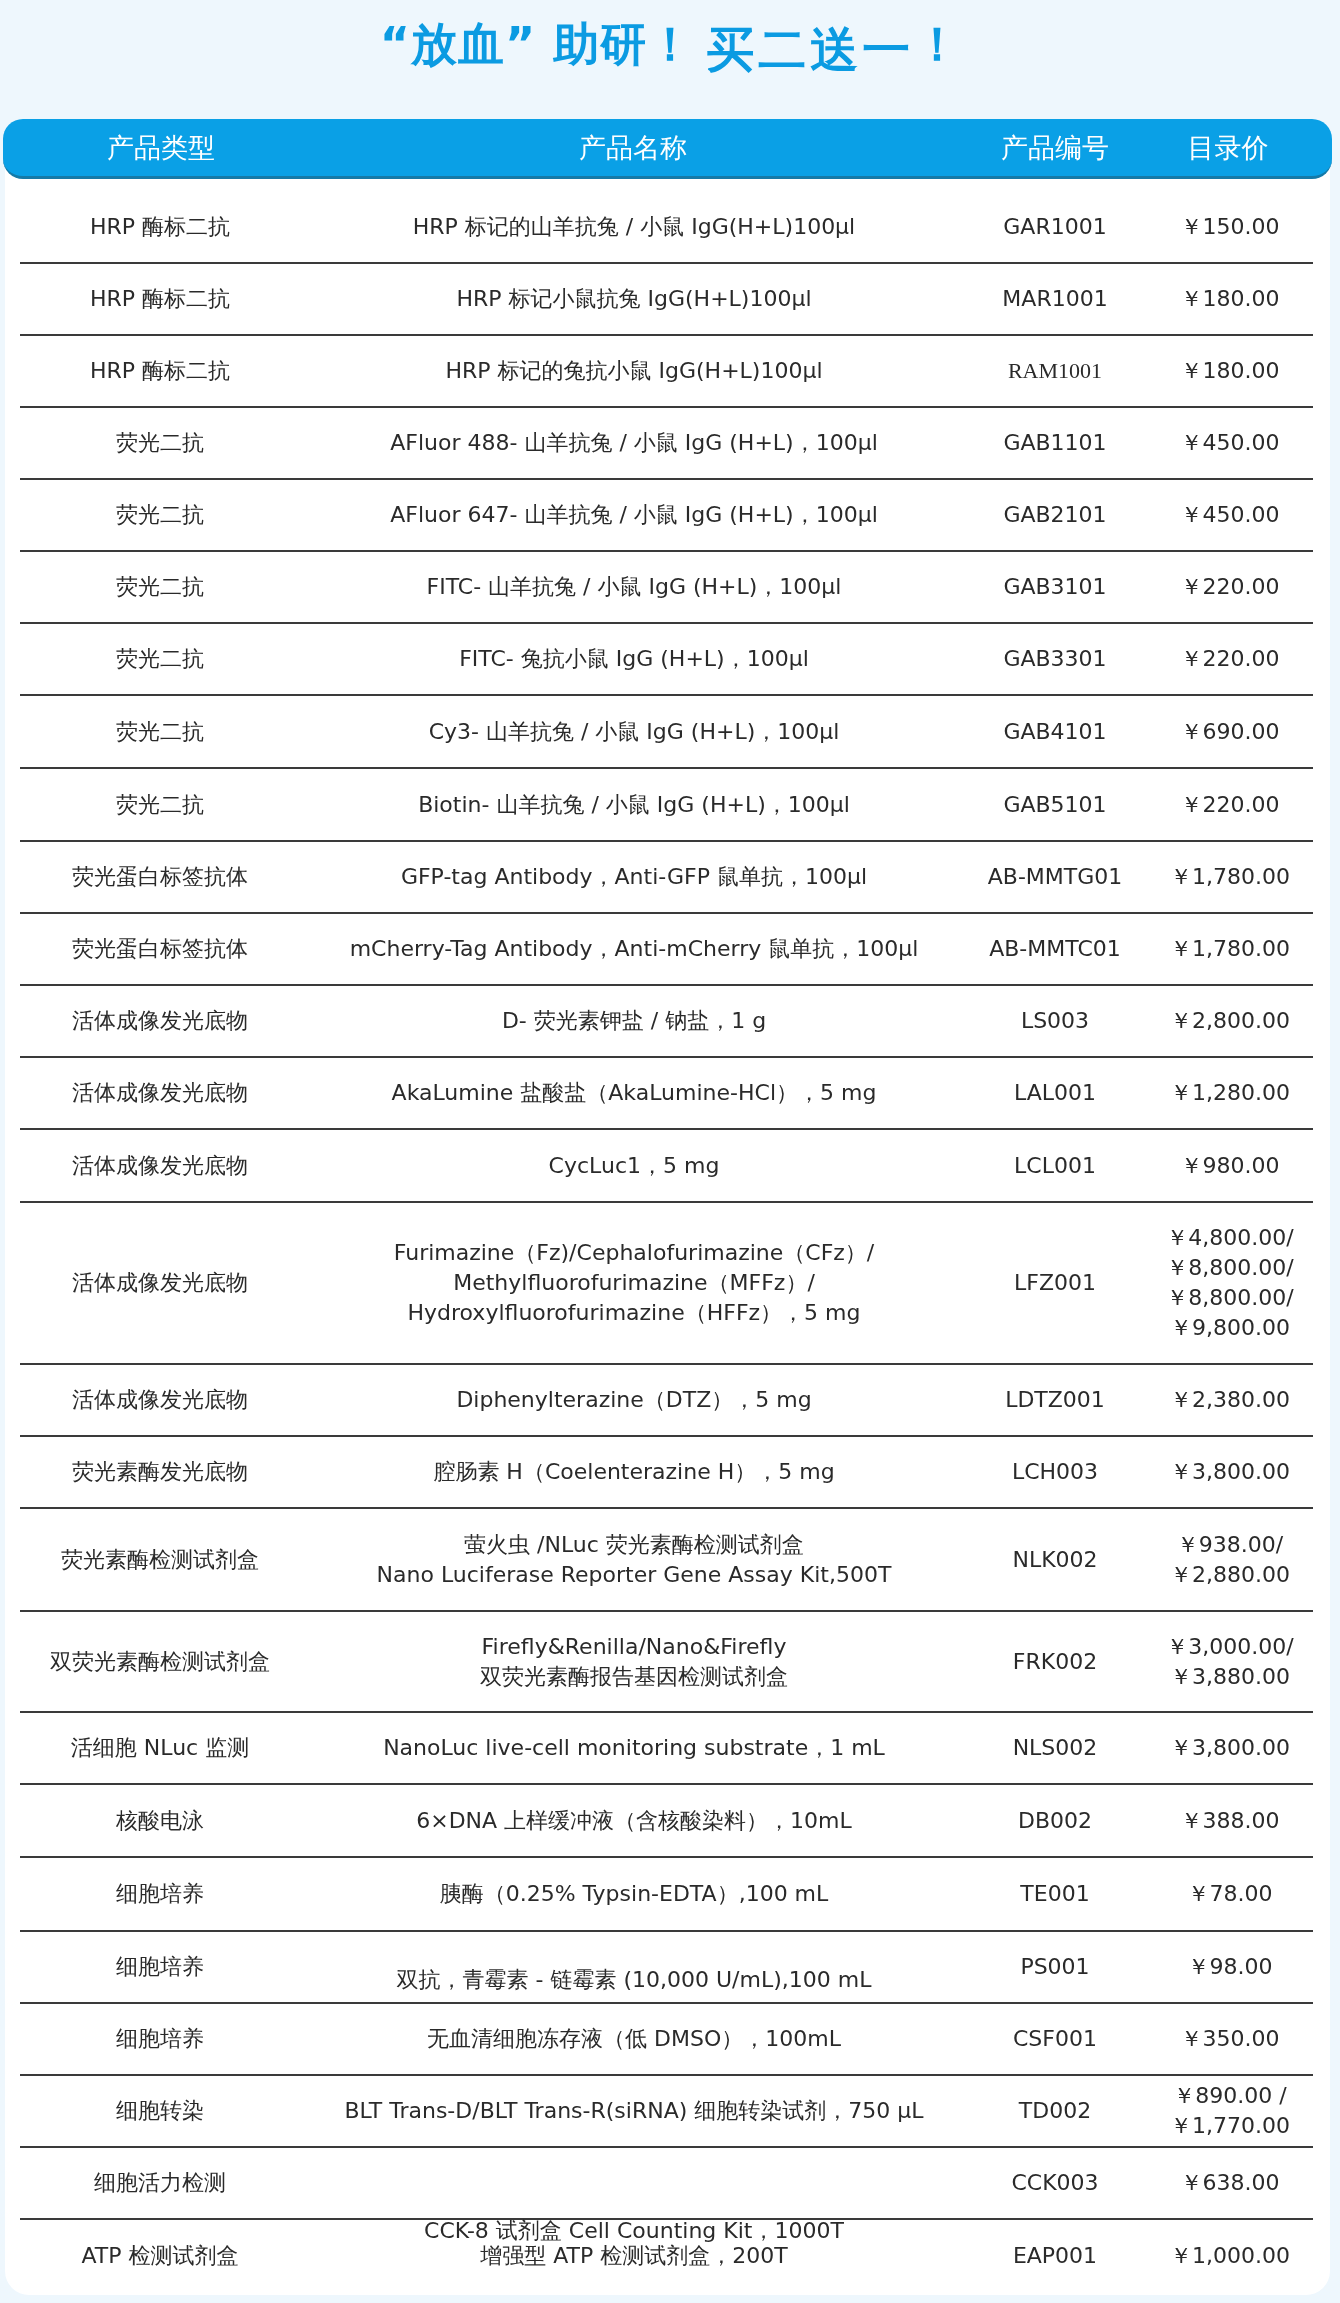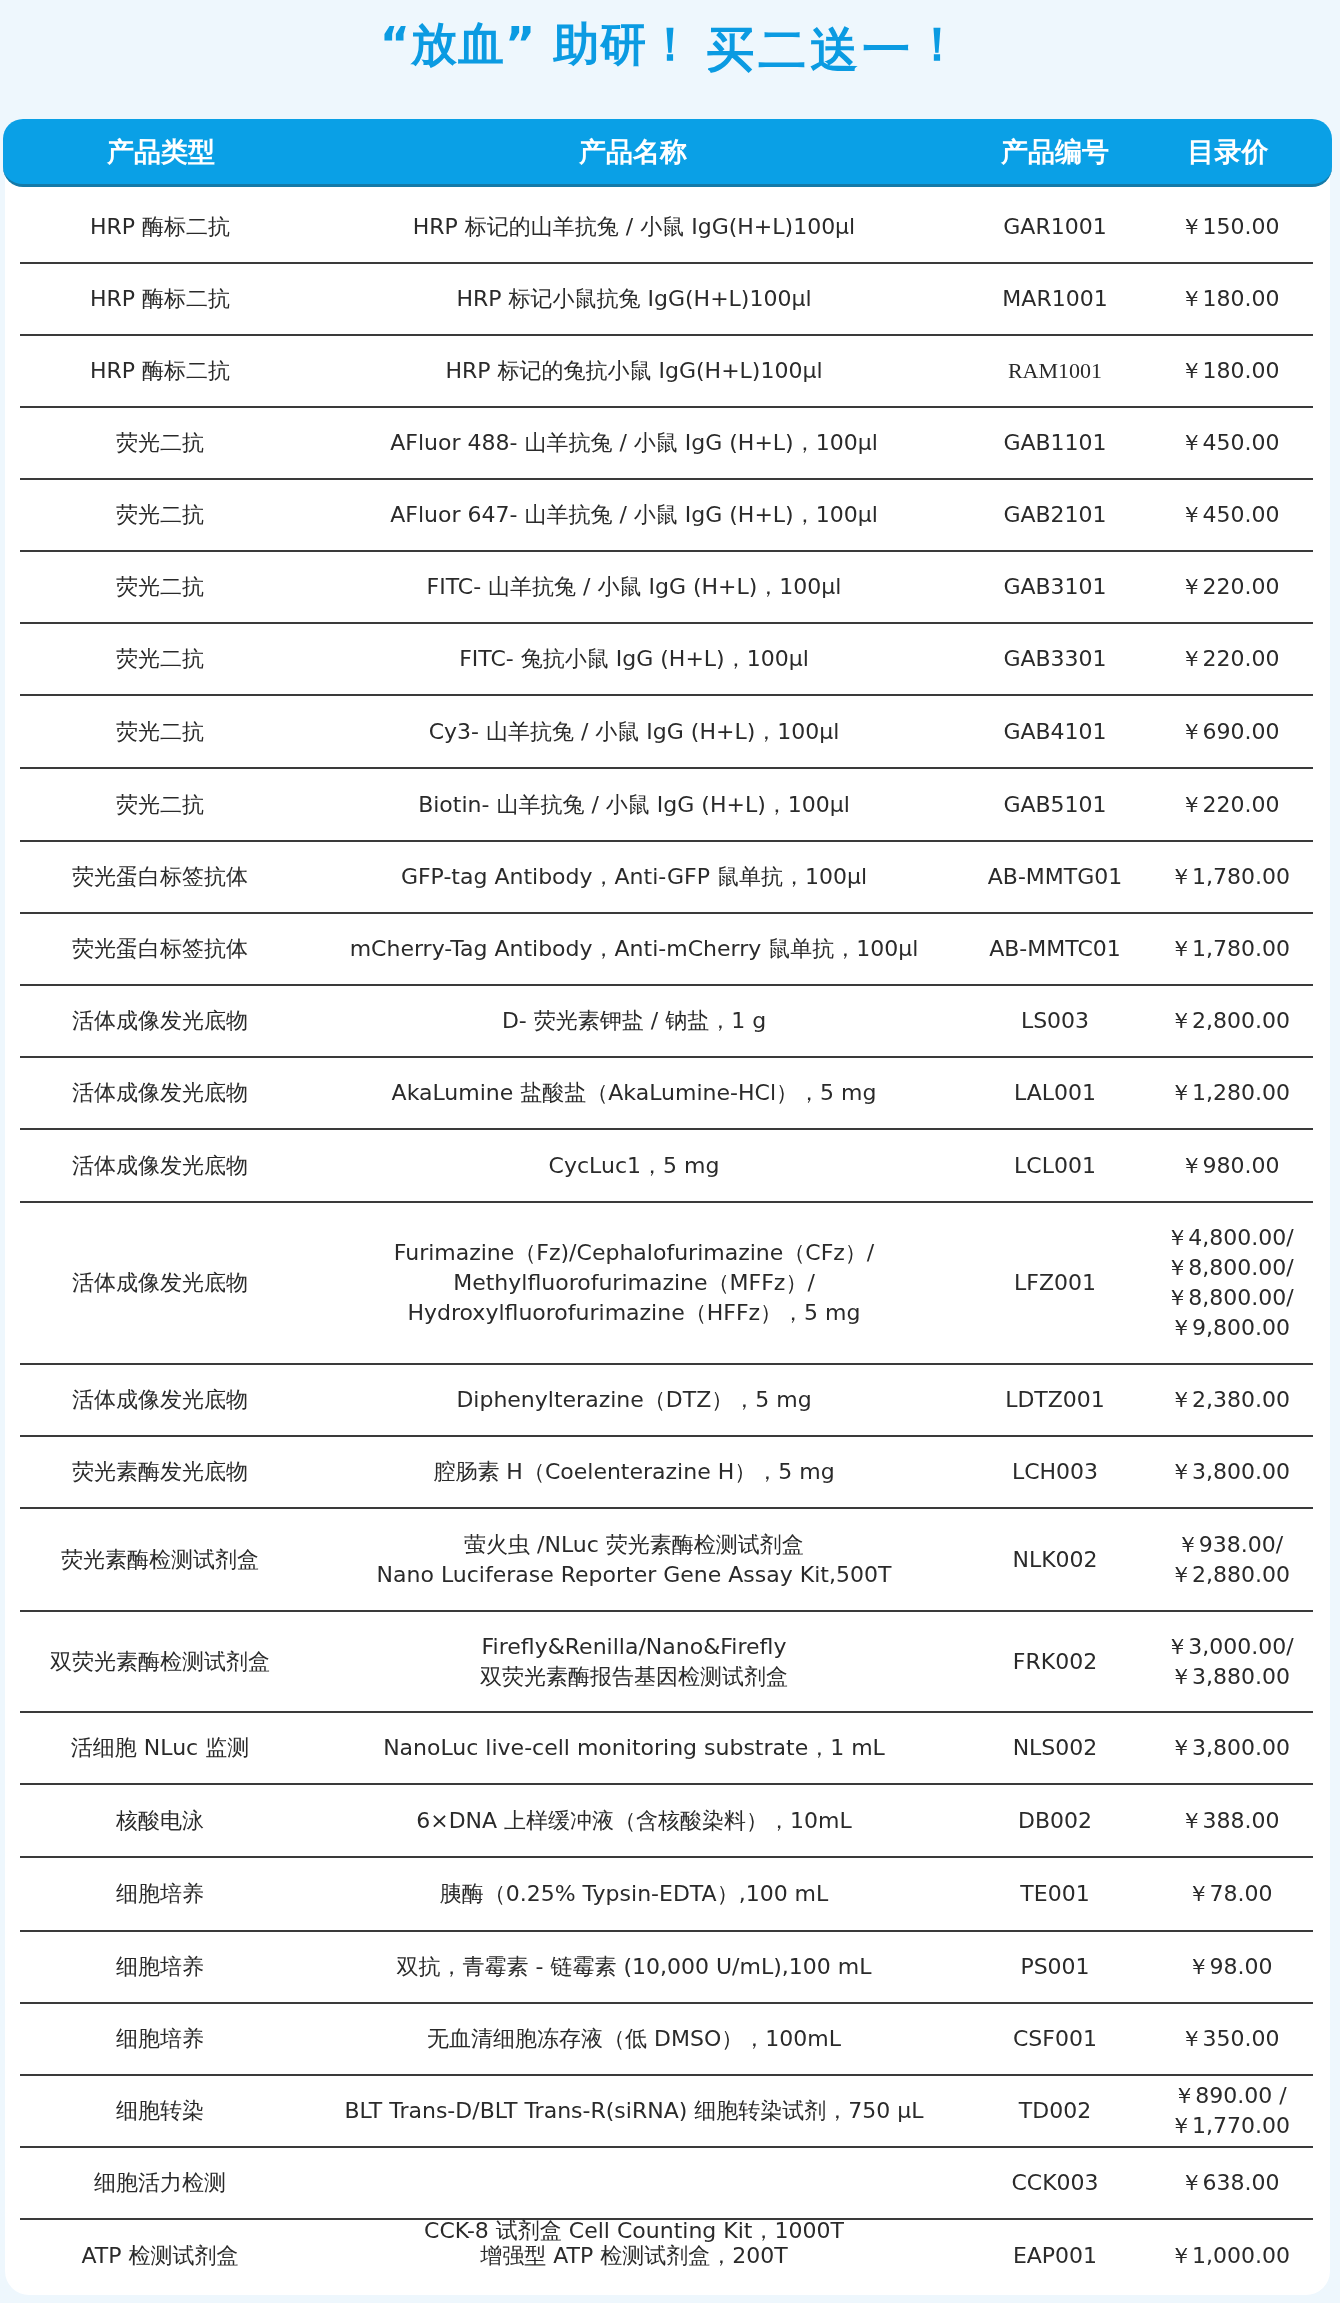--- a/index.html
+++ b/index.html
@@ -15,24 +15,24 @@
     white-space: nowrap;
   }
   .title .t1 { font-size: 46px; letter-spacing: 1px; vertical-align: 6px; }
   .title .t2 { font-size: 48px; letter-spacing: 4px; margin-left: 12px; }
   .title .t3 { font-size: 46px; vertical-align: 6px; }
   .panel {
     position: absolute; left: 5px; top: 150px; width: 1325px; height: 2145px;
     background: #ffffff; border-radius: 0 0 24px 24px;
   }
   .header {
-    position: absolute; left: 3px; top: 119px; width: 1329px; height: 68px;
+    position: absolute; left: 3px; top: 119px; width: 1329px; height: 60px;
     background: #0aa0e6; border-radius: 20px;
     border-bottom: 3px solid #157aa8; box-sizing: border-box;
-    color: #ffffff; font-size: 27px; font-weight: bold;
+    color: #ffffff; font-size: 27px; font-weight: normal;
   }
   .hcell, .cell {
     position: absolute; top: 0; height: 100%;
     display: flex; align-items: center; justify-content: center;
     text-align: center; transform: translateX(-50%);
   }
   .rows { position: absolute; left: 0; top: 192px; width: 1340px; }
   .row {
     position: absolute; left: 20px; width: 1293px;
     border-bottom: 2px solid #3a3a3a; box-sizing: border-box;
@@ -202,21 +202,21 @@
       <div class="cell ml c4" style="left: 1210px;">￥388.00</div>
     </div>
     <div class="row" style="top: 1666px; height: 74px;">
       <div class="cell ml c1" style="left: 140px;">细胞培养</div>
       <div class="cell ml c2" style="left: 614px;">胰酶（0.25% Typsin-EDTA）,100 mL</div>
       <div class="cell ml c3" style="left: 1035px;">TE001</div>
       <div class="cell ml c4" style="left: 1210px;">￥78.00</div>
     </div>
     <div class="row" style="top: 1740px; height: 72px;">
       <div class="cell ml c1" style="left: 140px;">细胞培养</div>
-      <div class="cell ml c2" style="left: 614px;">双抗，青霉素 - 链霉素 (10,000 U/mL),100 mL</div>
+      <div class="cell ml c2" style="left: 614px; margin-top: 13px;">双抗，青霉素 - 链霉素 (10,000 U/mL),100 mL</div>
       <div class="cell ml c3" style="left: 1035px;">PS001</div>
       <div class="cell ml c4" style="left: 1210px;">￥98.00</div>
     </div>
     <div class="row" style="top: 1812px; height: 72px;">
       <div class="cell ml c1" style="left: 140px;">细胞培养</div>
       <div class="cell ml c2" style="left: 614px;">无血清细胞冻存液（低 DMSO），100mL</div>
       <div class="cell ml c3" style="left: 1035px;">CSF001</div>
       <div class="cell ml c4" style="left: 1210px;">￥350.00</div>
     </div>
     <div class="row" style="top: 1884px; height: 72px;">

